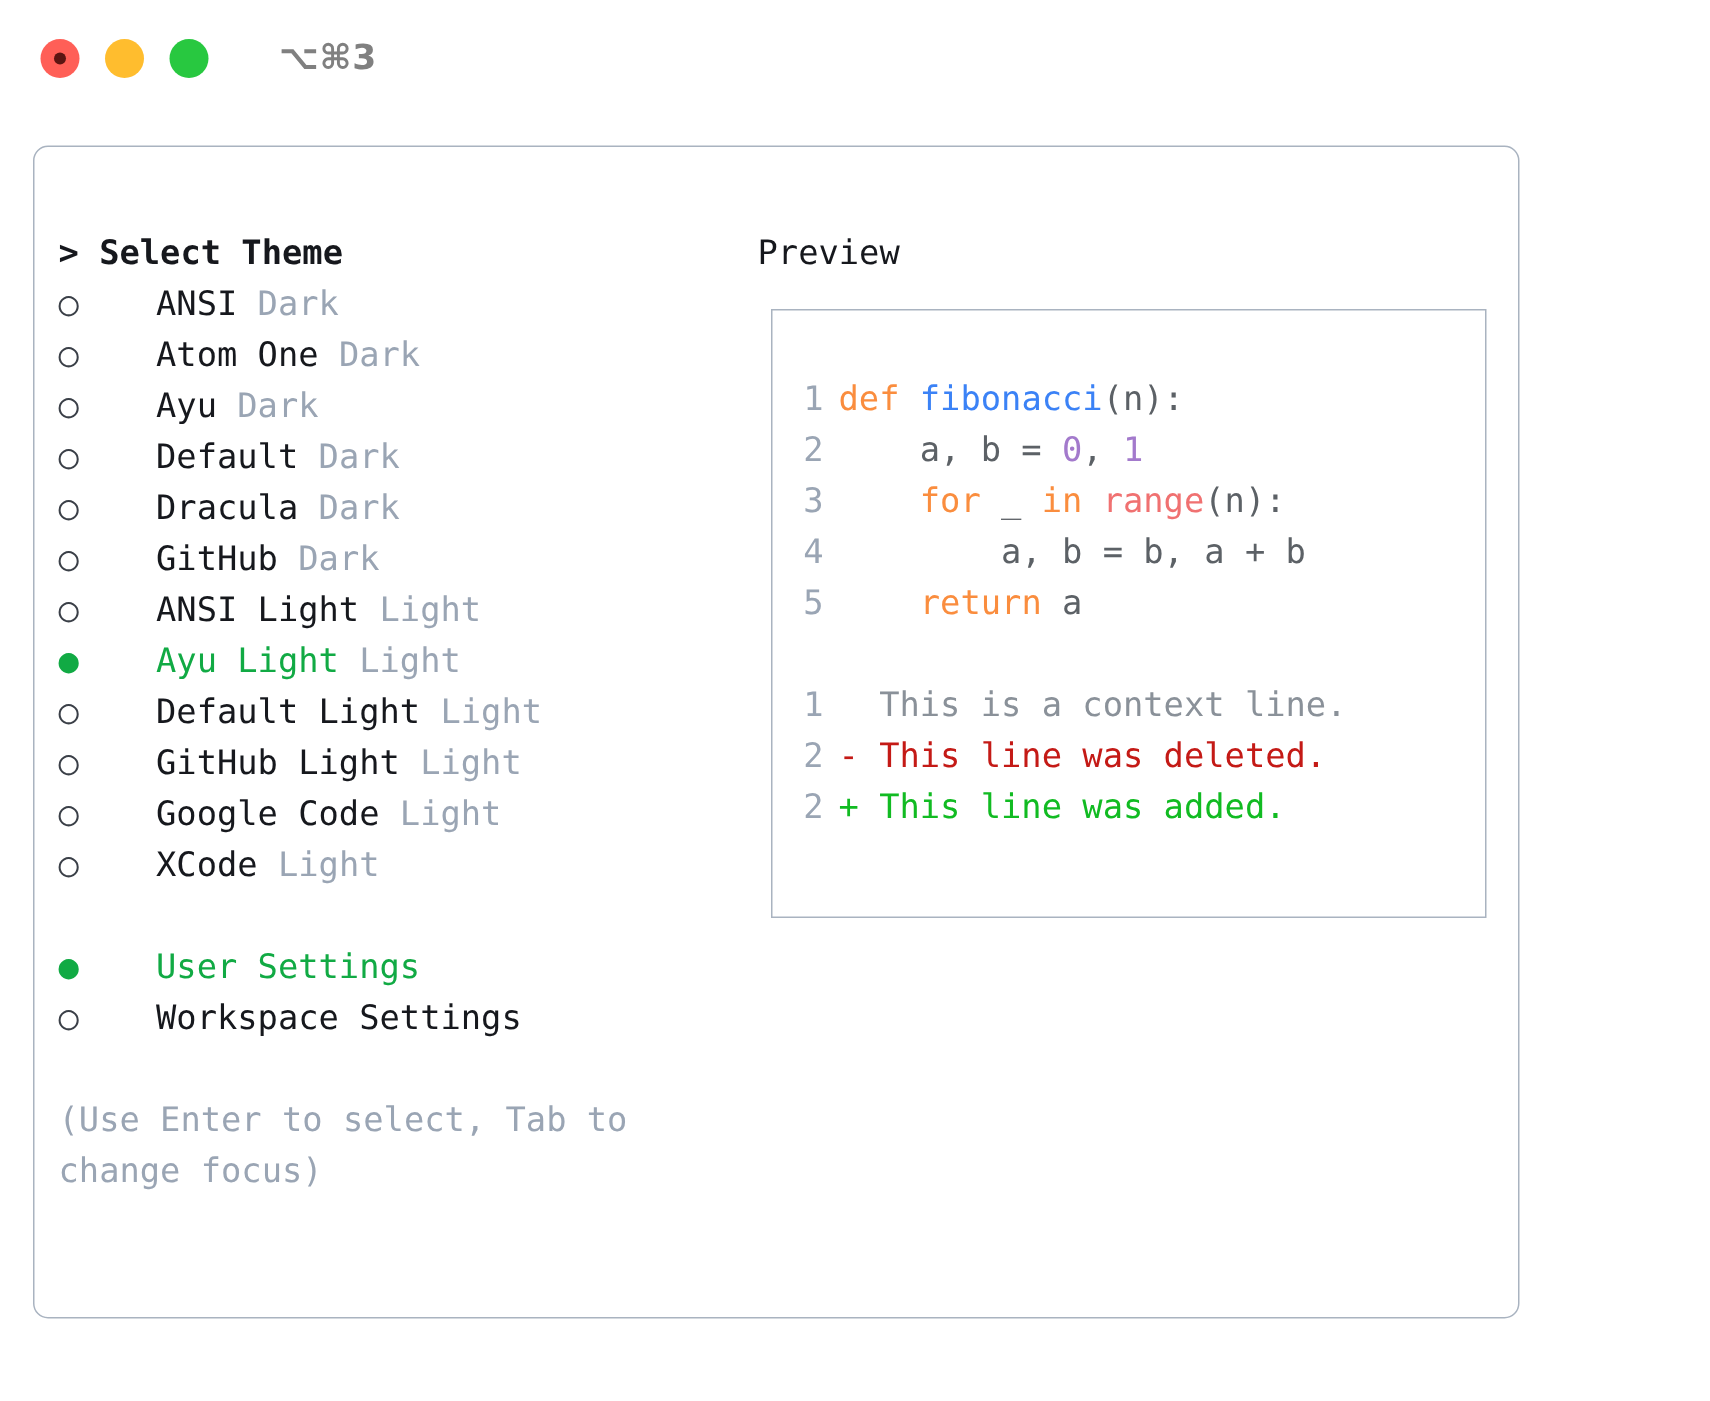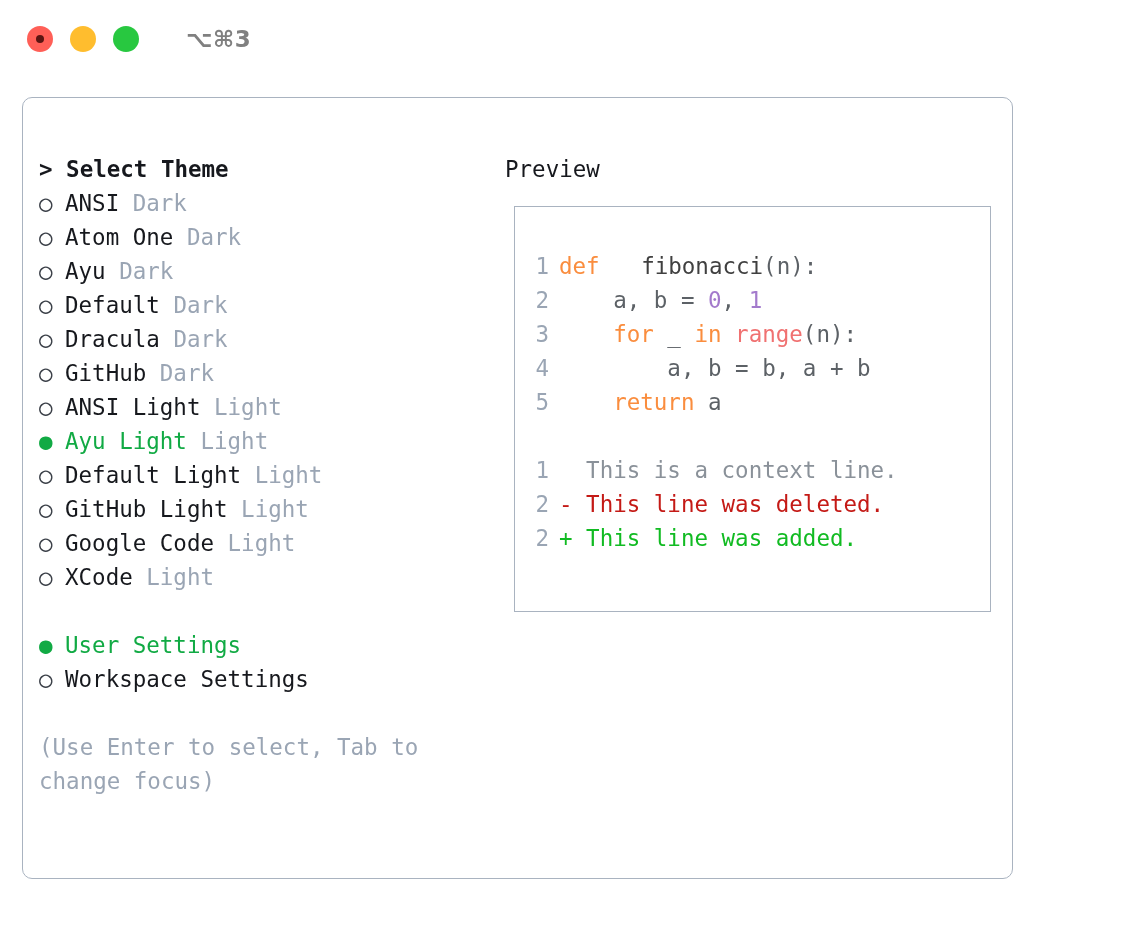--- a/index.html
+++ b/index.html
@@ -113,21 +113,21 @@
     white-space: pre;
     color: #16181d;
   }
   .marker {
     display: inline-block;
     width: 26px;
     flex: 0 0 26px;
     color: #3a3f47;
   }
   .opt.selected .marker { color: #11aa44; }
-  .opt-label { color: #16181d; }
+  .opt-label { color: #16181d; margin-left: 39px; }
   .opt.selected .opt-label { color: #11aa44; }
   .opt-kind {
     color: #9aa5b4;
   }
   .spacer-row { height: 34px; }
   .apply-head {
     font-size: 22.5px;
     line-height: 34px;
     color: #16181d;
     white-space: pre;
@@ -170,21 +170,21 @@
     flex: 0 0 34px;
     text-align: right;
     color: #9aa5b4;
     padding-right: 10px;
   }
   .code-text { color: #3a3f47; }
   .blank-line { height: 34px; }
 
   
   .tok-kw   { color: #fa8d3e; }
-  .tok-fn   { color: #404040; margin-left: 28px; }
+  .tok-fn   { color: #3b82f6; }
   .tok-num  { color: #a37acc; }
   .tok-builtin { color: #f07171; }
   .tok-plain{ color: #5c6166; }
   .diff-ctx { color: #8a9199; }
   .diff-del { color: #c41a16; }
   .diff-add { color: #11bb22; text-align: center; }
 </style>
 </head>
 <body>
 

